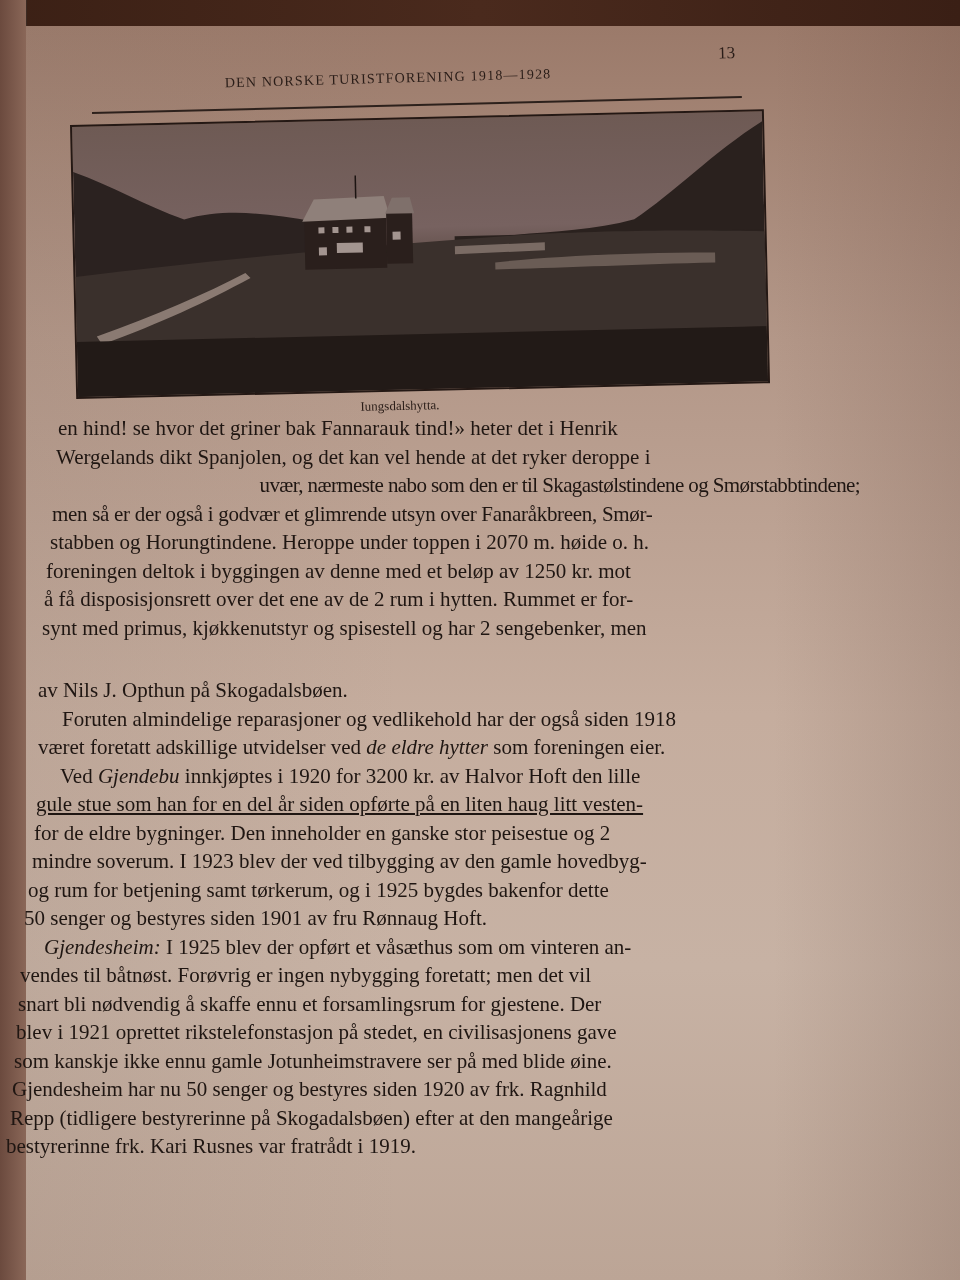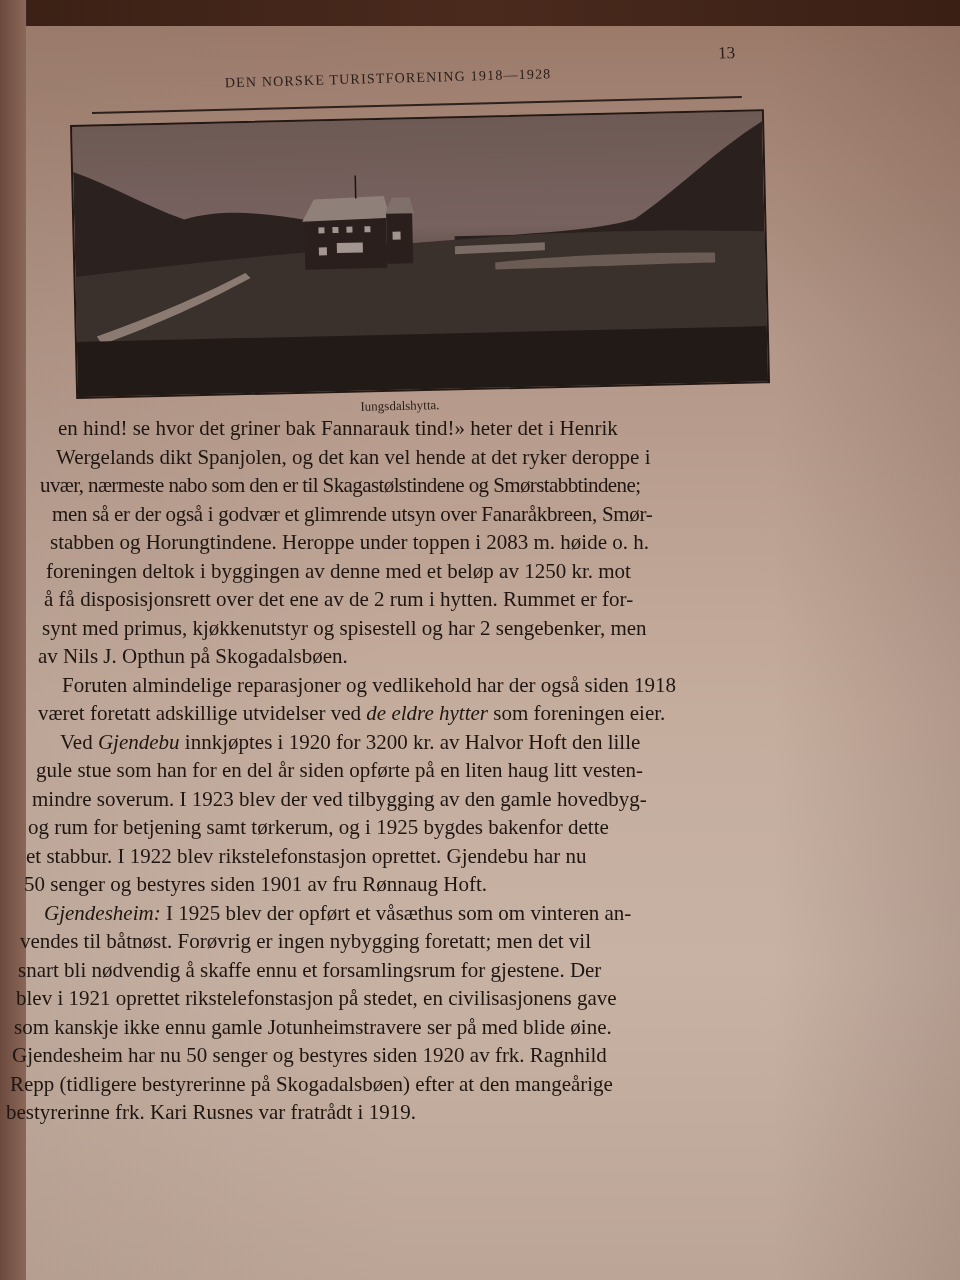--- a/index.html
+++ b/index.html
@@ -106,40 +106,40 @@
 
     <rect x="0" y="215" width="690" height="60" fill="#221a17"></rect>
   </svg>
 </div>
 
 <div class="caption">Iungsdalshytta.</div>
 
 <div class="text-block">
   <span class="line" style="margin-left:18px;">en hind! se hvor det griner bak Fannarauk tind!» heter det i Henrik</span>
   <span class="line" style="margin-left:16px;">Wergelands dikt Spanjolen, og det kan vel hende at det ryker deroppe i</span>
-  <span class="line" style="margin-left:0;letter-spacing:-0.6px;">uvær, nærmeste nabo som den er til Skagastølstindene og Smørstabbtindene;</span>
+  <span class="line" style="margin-left:11px;letter-spacing:-0.6px;text-align:right;">uvær, nærmeste nabo som den er til Skagastølstindene og Smørstabbtindene;</span>
   <span class="line" style="margin-left:12px;letter-spacing:-0.3px;">men så er der også i godvær et glimrende utsyn over Fanaråkbreen, Smør-</span>
-  <span class="line" style="margin-left:10px;">stabben og Horungtindene. Heroppe under toppen i 2083 m. høide o. h.</span>
+  <span class="line" style="margin-left:10px;">stabben og Horungtindene. Heroppe under toppen i 2070 m. høide o. h.</span>
   <span class="line" style="margin-left:6px;">foreningen deltok i byggingen av denne med et beløp av 1250 kr. mot</span>
   <span class="line" style="margin-left:4px;">å få disposisjonsrett over det ene av de 2 rum i hytten. Rummet er for-</span>
   <span class="line" style="margin-left:2px;">synt med primus, kjøkkenutstyr og spisestell og har 2 sengebenker, men</span>
-  <span class="line" style="margin-left:-2px;">av Nils J. Opthun på Skogadalsbøen.</span>
+  <span class="line" style="margin-left:-2px;margin-top:34px;">av Nils J. Opthun på Skogadalsbøen.</span>
 
   <span class="line indent" style="margin-left:0px;">Foruten almindelige reparasjoner og vedlikehold har der også siden 1918</span>
   <span class="line" style="margin-left:-2px;">
     <span>været foretatt adskillige utvidelser ved </span><em>de eldre hytter</em><span> som foreningen eier.</span>
   </span>
 
   <span class="line indent" style="margin-left:-2px;">
     <span>Ved </span><em>Gjendebu</em><span> innkjøptes i 1920 for 3200 kr. av Halvor Hoft den lille</span>
   </span>
-  <span class="line" style="margin-left:-4px;">gule stue som han for en del år siden opførte på en liten haug litt vesten-</span>
+  <span class="line" style="margin-left:-4px;text-decoration:underline;">gule stue som han for en del år siden opførte på en liten haug litt vesten-</span>
+  <span class="line" style="margin-left:-6px;">for de eldre bygninger. Den inneholder en ganske stor peisestue og 2</span>
   <span class="line" style="margin-left:-8px;">mindre soverum. I 1923 blev der ved tilbygging av den gamle hovedbyg-</span>
   <span class="line" style="margin-left:-12px;">og rum for betjening samt tørkerum, og i 1925 bygdes bakenfor dette</span>
-  <span class="line" style="margin-left:-14px;">et stabbur. I 1922 blev rikstelefonstasjon oprettet. Gjendebu har nu</span>
   <span class="line" style="margin-left:-16px;">50 senger og bestyres siden 1901 av fru Rønnaug Hoft.</span>
 
   <span class="line indent" style="margin-left:-18px;">
     <em>Gjendesheim:</em><span> I 1925 blev der opført et våsæthus som om vinteren an-</span>
   </span>
   <span class="line" style="margin-left:-20px;">vendes til båtnøst. Forøvrig er ingen nybygging foretatt; men det vil</span>
   <span class="line" style="margin-left:-22px;">snart bli nødvendig å skaffe ennu et forsamlingsrum for gjestene. Der</span>
   <span class="line" style="margin-left:-24px;">blev i 1921 oprettet rikstelefonstasjon på stedet, en civilisasjonens gave</span>
   <span class="line" style="margin-left:-26px;">som kanskje ikke ennu gamle Jotunheimstravere ser på med blide øine.</span>
   <span class="line" style="margin-left:-28px;">Gjendesheim har nu 50 senger og bestyres siden 1920 av frk. Ragnhild</span>

